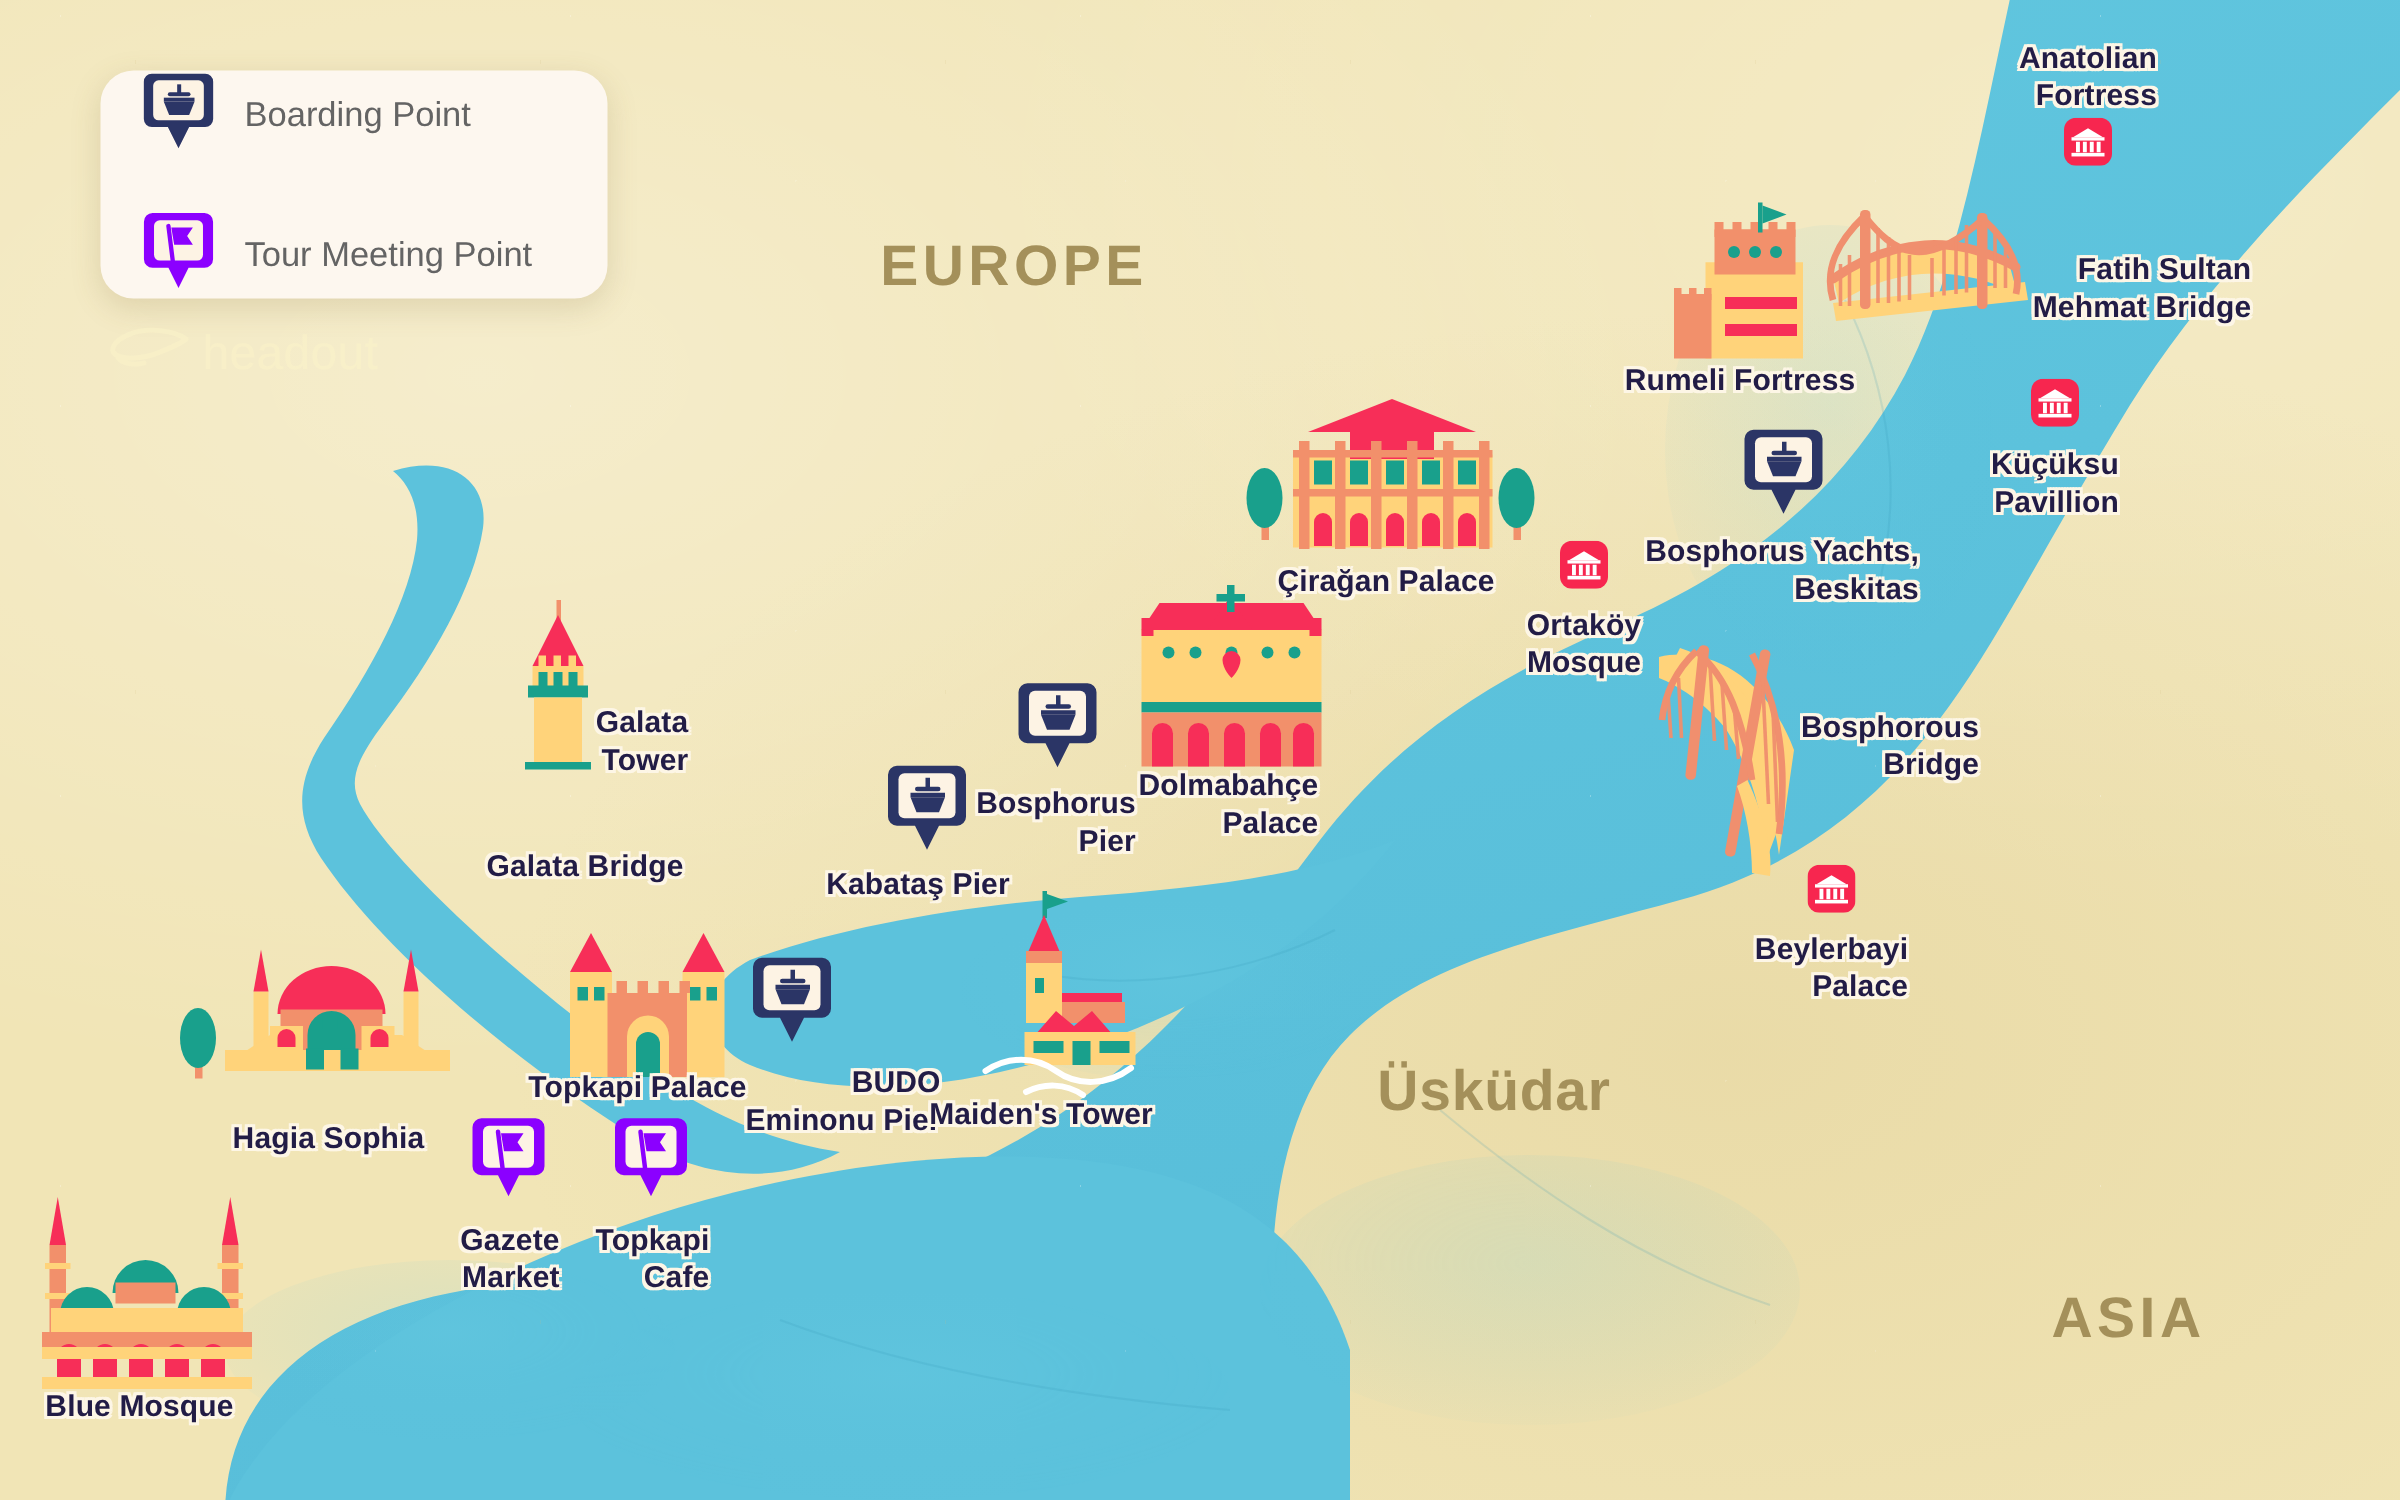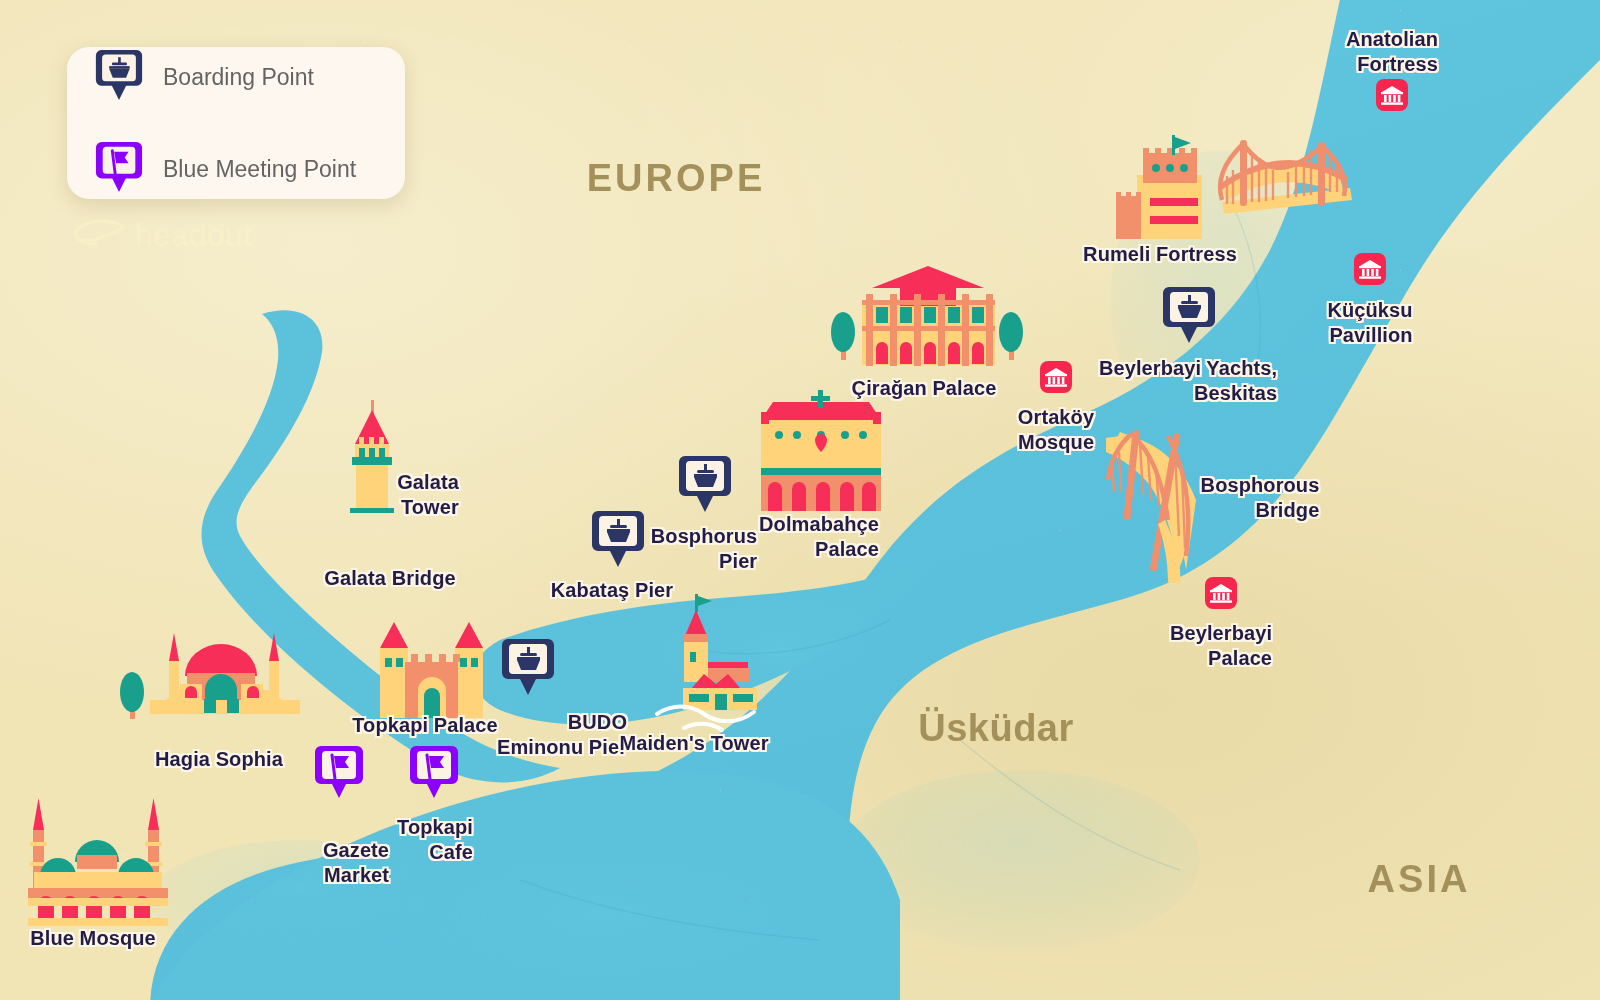--- a/index.html
+++ b/index.html
@@ -500,24 +500,26 @@
         <rect x="8" y="16" width="2.6" height="7" fill="#ffffff"></rect>
         <rect x="12.6" y="16" width="2.6" height="7" fill="#ffffff"></rect>
         <rect x="17.2" y="16" width="2.6" height="7" fill="#ffffff"></rect>
         <rect x="21.8" y="16" width="2.6" height="7" fill="#ffffff"></rect>
         <rect x="5" y="23.4" width="22" height="2.4" fill="#ffffff"></rect>
       </svg>
   </div>
 
   <div class="lbl" style="left:1392px;top:27px;">Anatolian
 Fortress</div>
+  <div class="lbl" style="left:1428px;top:168px;">Fatih Sultan
+Mehmat Bridge</div>
   <div class="lbl" style="left:1160px;top:242px;">Rumeli Fortress</div>
   <div class="lbl" style="left:1370px;top:298px;">Küçüksu
 Pavillion</div>
-  <div class="lbl" style="left:1188px;top:356px;">Beylerbayi Yachts,
+  <div class="lbl" style="left:1188px;top:356px;">Bosphorus Yachts,
 Beskitas</div>
   <div class="lbl" style="left:924px;top:376px;">Çirağan Palace</div>
   <div class="lbl" style="left:1056px;top:405px;">Ortaköy
 Mosque</div>
   <div class="lbl" style="left:428px;top:470px;">Galata
 Tower</div>
   <div class="lbl" style="left:1260px;top:473px;">Bosphorous
 Bridge</div>
   <div class="lbl" style="left:704px;top:524px;">Bosphorus
 Pier</div>
@@ -525,21 +527,21 @@
 Palace</div>
   <div class="lbl" style="left:390px;top:566px;">Galata Bridge</div>
   <div class="lbl" style="left:612px;top:578px;">Kabataş  Pier</div>
   <div class="lbl" style="left:1221px;top:621px;">Beylerbayi
 Palace</div>
   <div class="lbl" style="left:425px;top:713px;">Topkapi Palace</div>
   <div class="lbl" style="left:562px;top:710px;">BUDO
 Eminonu Pier</div>
   <div class="lbl" style="left:694px;top:731px;">Maiden's Tower</div>
   <div class="lbl" style="left:219px;top:747px;">Hagia Sophia</div>
-  <div class="lbl" style="left:340px;top:838px;margin-left:16px;">Gazete
+  <div class="lbl" style="left:340px;top:815px;">Gazete
 Market</div>
   <div class="lbl" style="left:435px;top:815px;">Topkapi
 Cafe</div>
   <div class="lbl" style="left:93px;top:926px;">Blue Mosque</div>
 
   <div id="legend">
     <div class="lg-row">
       <span>
         <svg width="48" height="56" viewBox="0 0 54 62">
             <path d="M7,3 h40 a6,6 0 0 1 6,6 v28 a6,6 0 0 1 -6,6 h-12 l-8,16 l-8,-16 h-12 a6,6 0 0 1 -6,-6 v-28 a6,6 0 0 1 6,-6 z" fill="#2b3566"></path>
@@ -554,21 +556,21 @@
     </div>
     <div class="lg-row">
       <span>
         <svg width="48" height="56" viewBox="0 0 50 58">
             <path d="M7,3 h36 a6,6 0 0 1 6,6 v26 a6,6 0 0 1 -6,6 h-11 l-7,14 l-7,-14 h-11 a6,6 0 0 1 -6,-6 v-26 a6,6 0 0 1 6,-6 z" fill="#8b00ff"></path>
             <rect x="8" y="8" width="34" height="28" rx="4" fill="#fdf3e4"></rect>
             <path d="M18,12 l3,24" stroke="#8b00ff" stroke-width="3" stroke-linecap="round"></path>
             <path d="M20,13 h15 l-4,6 l4,6 h-13 z" fill="#8b00ff"></path>
           </svg>
       </span>
-      <span class="lg-text">Blue Meeting Point</span>
+      <span class="lg-text">Tour Meeting Point</span>
     </div>
   </div>
 
   <div id="wm">
     <span>
       <svg width="54" height="30" viewBox="0 0 54 30">
           <path d="M52,8 C44,2 26,0 14,5 C4,9 0,16 6,19 C12,22 24,21 34,17 C44,13 50,10 52,8 Z M6,19 C8,24 16,26 24,24" fill="none" stroke="#fbf3c9" stroke-width="3.2" stroke-linecap="round" stroke-linejoin="round"></path>
         </svg>
     </span>
     <span class="wm-text">headout</span>

